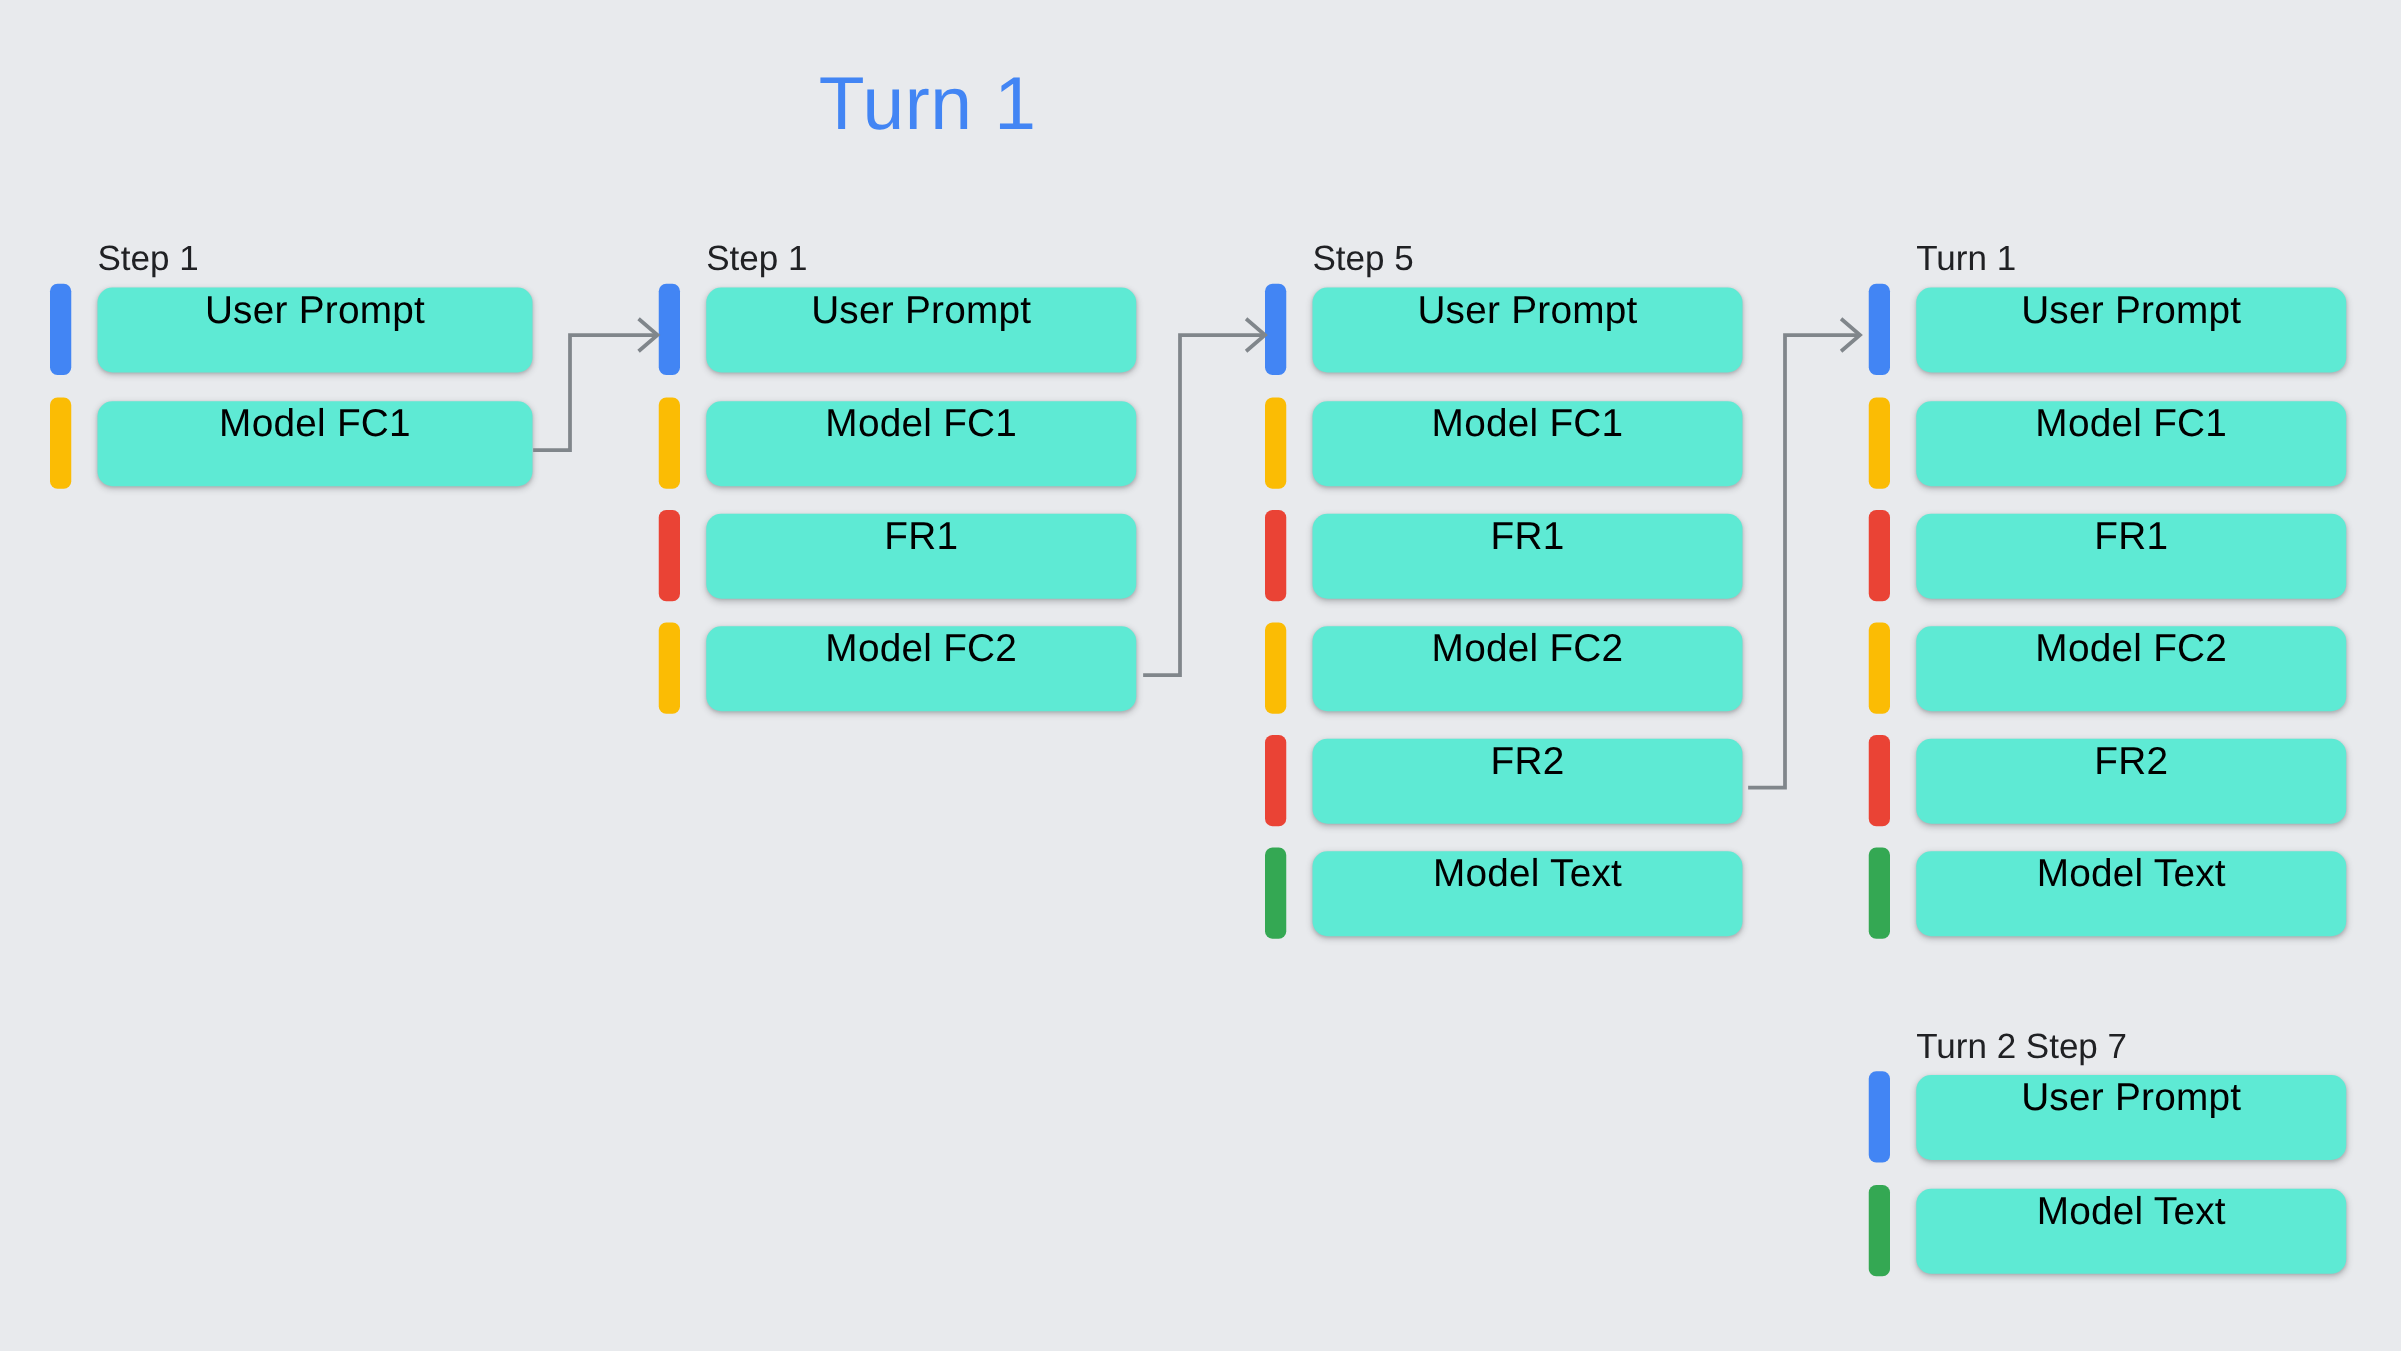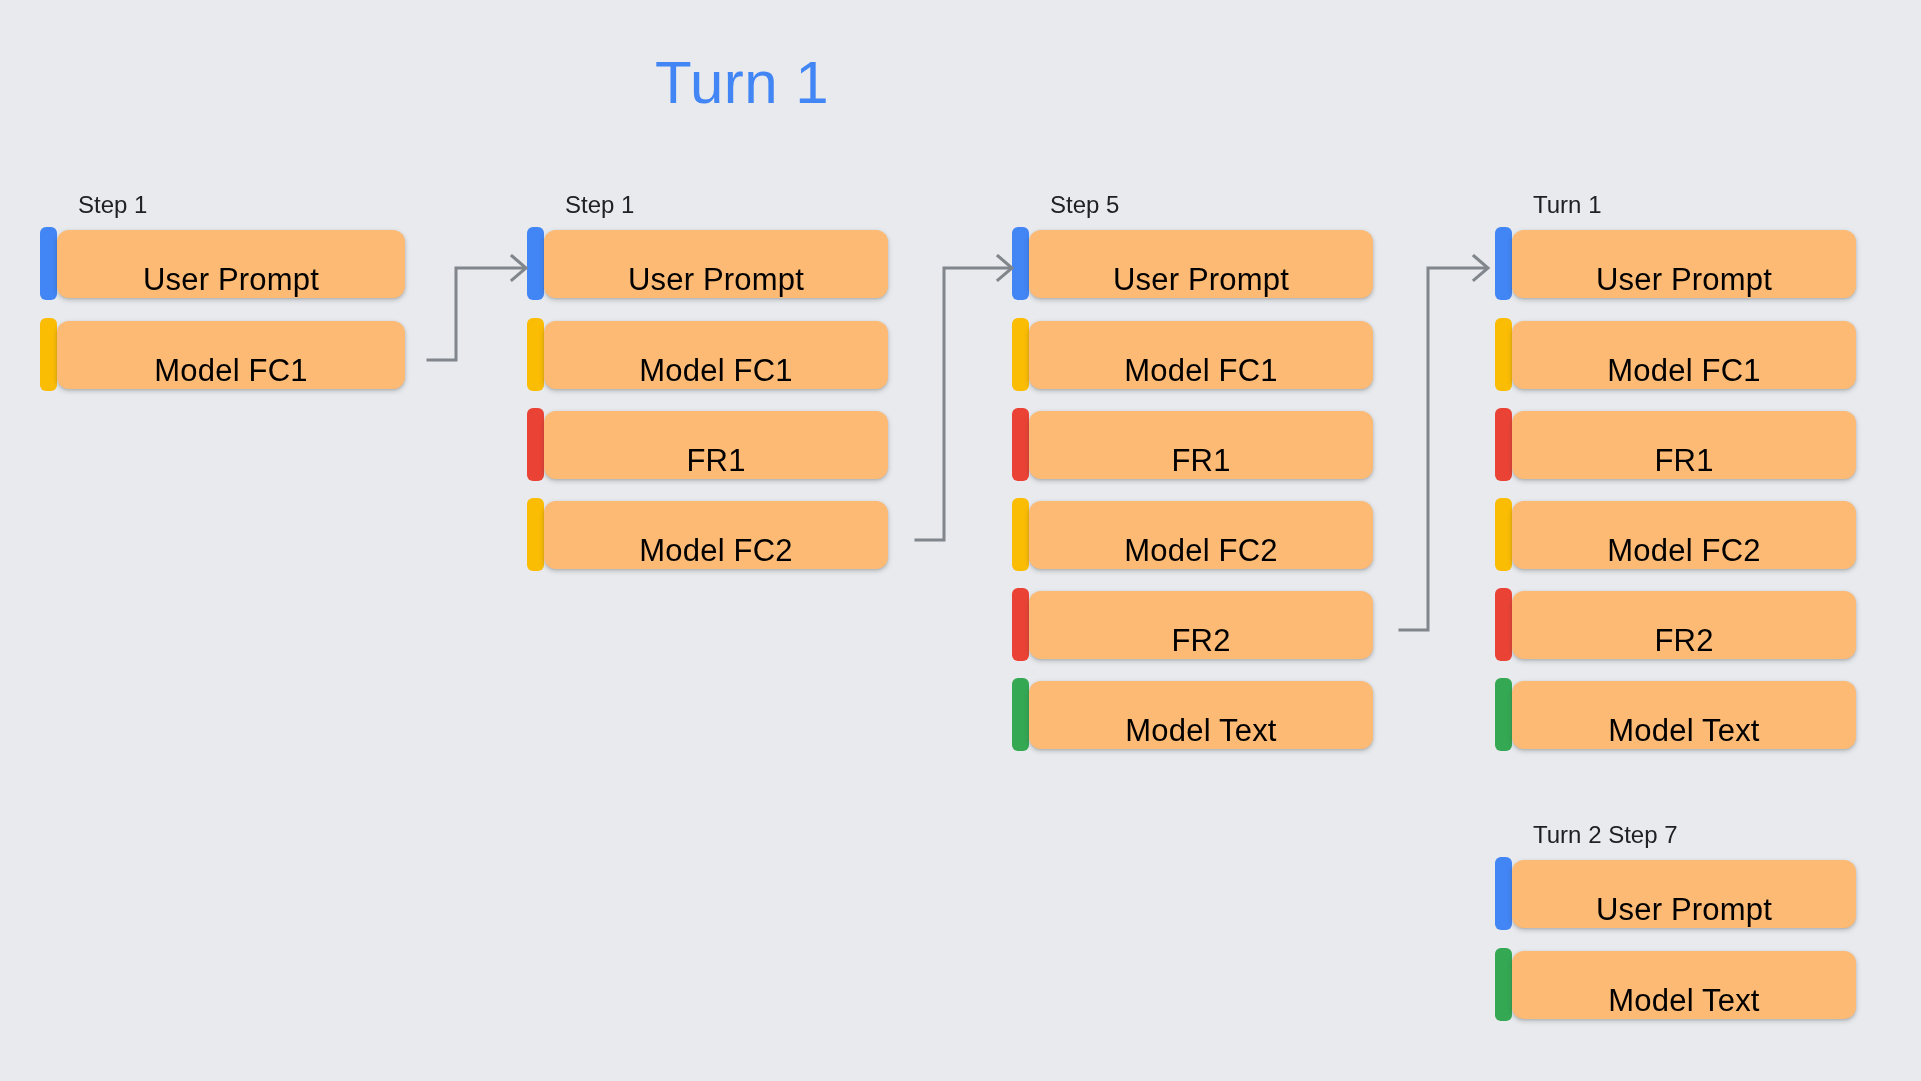--- a/index.html
+++ b/index.html
@@ -33,46 +33,47 @@
   }
 
   
   .column {
     position: absolute;
   }
   .column-label {
     position: absolute;
     left: 38px;
     top: -36px;
-    font-size: 24px;
+    font-size: 28px;
     color: #202124;
     white-space: nowrap;
   }
 
   
   .row {
     position: absolute;
     left: 0;
     height: 73px;
     display: flex;
     align-items: center;
   }
   .row-bar {
     width: 17px;
     height: 73px;
     border-radius: 6px;
     flex: 0 0 auto;
   }
   .row-card {
+    margin-left: 21px;
     height: 68px;
     border-radius: 12px;
-    background: #fdba74;
+    background: #5eead4;
     box-shadow: 0 2px 5px rgba(60,64,67,0.28), 0 1px 2px rgba(60,64,67,0.12);
     display: flex;
-    align-items: flex-end;
+    align-items: flex-start;
     justify-content: center;
     flex: 0 0 auto;
   }
   .row-card span {
     font-size: 31px;
     color: #000000;
     font-weight: 400;
     white-space: nowrap;
     letter-spacing: 0.2px;
   }

